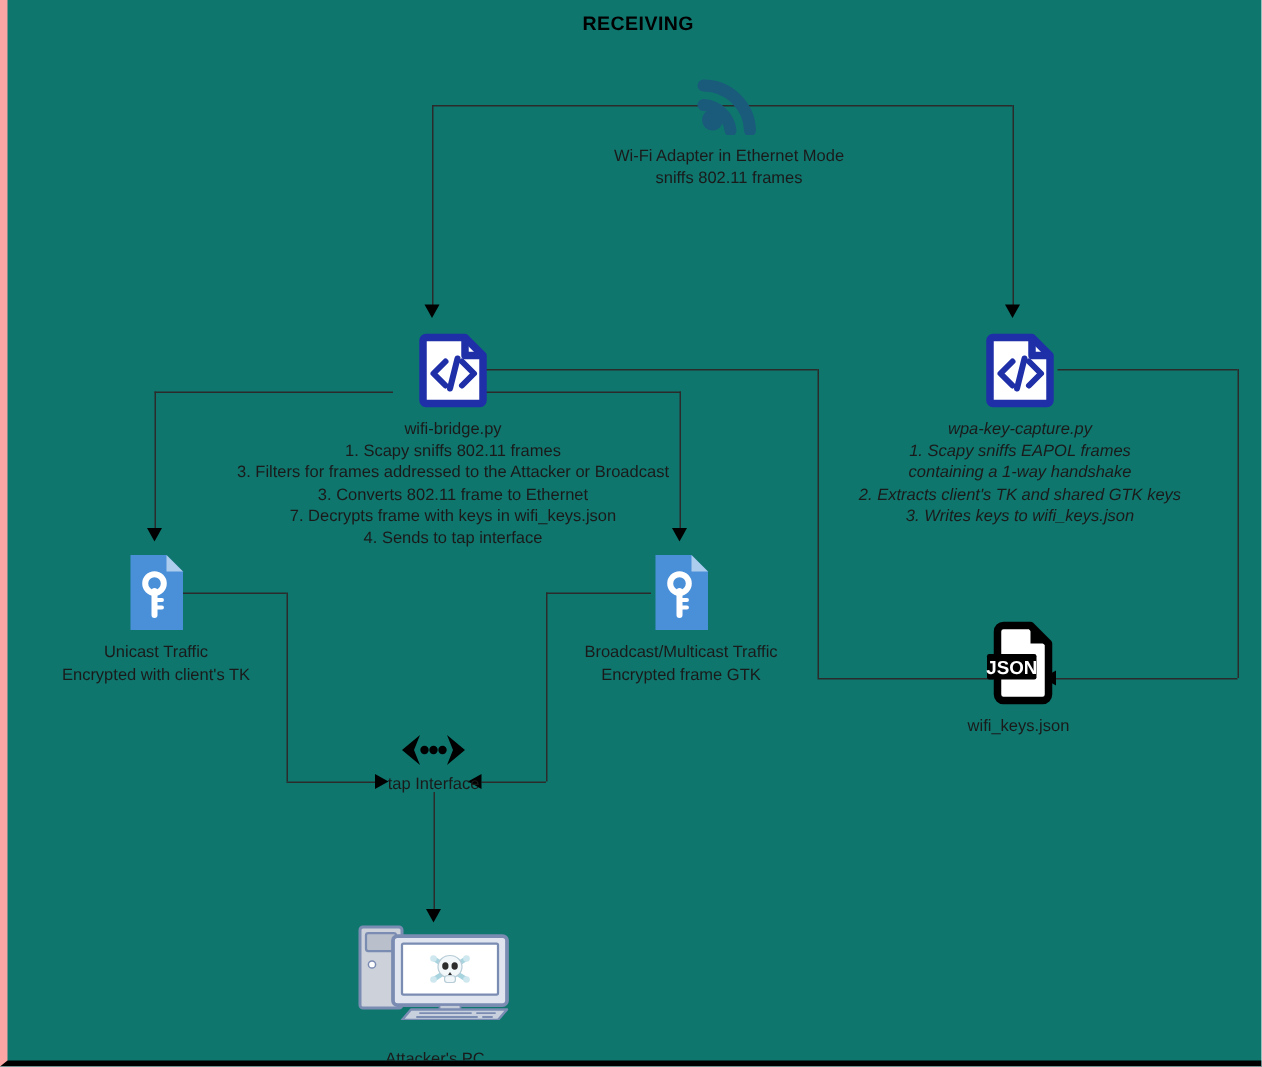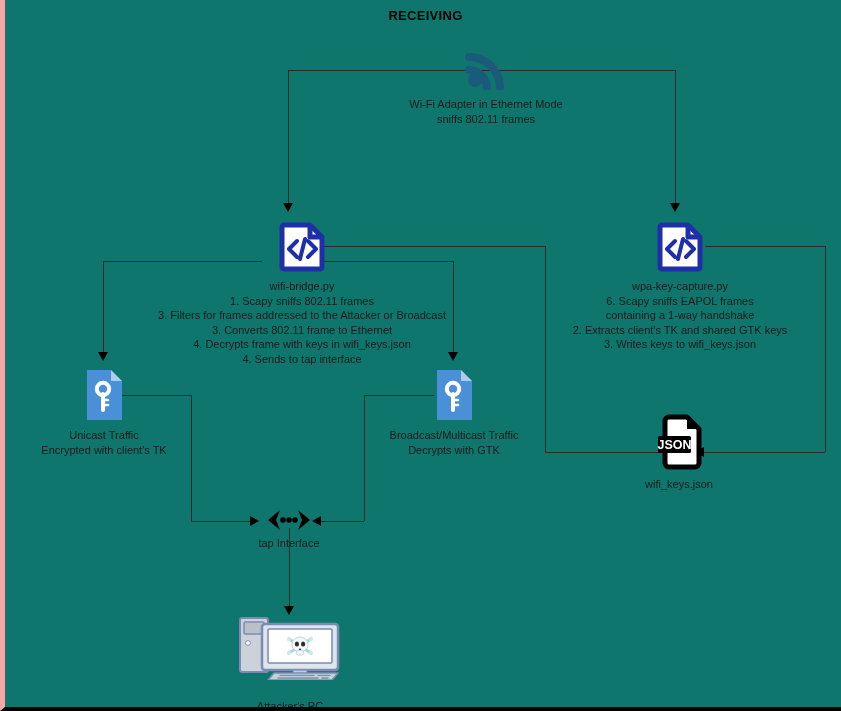--- a/index.html
+++ b/index.html
@@ -156,38 +156,38 @@
         <path d="M22 22 L14 30 L22 38" fill="none" stroke="#1f2fa8" stroke-width="4" stroke-linecap="round" stroke-linejoin="round"></path>
         <path d="M33 22 L41 30 L33 38" fill="none" stroke="#1f2fa8" stroke-width="4" stroke-linecap="round" stroke-linejoin="round"></path>
         <path d="M30 20 L25 40" fill="none" stroke="#1f2fa8" stroke-width="4" stroke-linecap="round"></path>
       </svg>
     </div>
     <div class="node-caption" style="margin-top:6px;">
       <span class="cap-line">wifi-bridge.py</span>
       <span class="cap-line">1. Scapy sniffs 802.11 frames</span>
       <span class="cap-line">3. Filters for frames addressed to the Attacker or Broadcast</span>
       <span class="cap-line">3. Converts 802.11 frame to Ethernet</span>
-      <span class="cap-line">4. Decrypts frame with keys in wifi_keys.json</span>
+      <span class="cap-line">7. Decrypts frame with keys in wifi_keys.json</span>
       <span class="cap-line">4. Sends to tap interface</span>
     </div>
   </div>
 
   <div class="node" style="left:525px; top:219px; width:300px;">
     <div class="icon-wrap">
       <svg class="codedoc" width="54" height="54" viewBox="0 0 54 54" aria-hidden="true">
         <path d="M9 6 h26 l12 12 v30 a2 2 0 0 1 -2 2 h-36 a2 2 0 0 1 -2 -2 v-40 a2 2 0 0 1 2 -2 z" fill="#ffffff" stroke="#1f2fa8" stroke-width="5" stroke-linejoin="round"></path>
         <path d="M35 6 v12 h12" fill="none" stroke="#1f2fa8" stroke-width="5" stroke-linejoin="round"></path>
         <path d="M22 22 L14 30 L22 38" fill="none" stroke="#1f2fa8" stroke-width="4" stroke-linecap="round" stroke-linejoin="round"></path>
         <path d="M33 22 L41 30 L33 38" fill="none" stroke="#1f2fa8" stroke-width="4" stroke-linecap="round" stroke-linejoin="round"></path>
         <path d="M30 20 L25 40" fill="none" stroke="#1f2fa8" stroke-width="4" stroke-linecap="round"></path>
       </svg>
     </div>
-    <div class="node-caption" style="margin-top:6px;">
+    <div class="node-caption" style="margin-top:6px;font-style:italic;">
       <span class="cap-line">wpa-key-capture.py</span>
-      <span class="cap-line">6. Scapy sniffs EAPOL frames</span>
+      <span class="cap-line">1. Scapy sniffs EAPOL frames</span>
       <span class="cap-line">containing a 1-way handshake</span>
       <span class="cap-line">2. Extracts client's TK and shared GTK keys</span>
       <span class="cap-line">3. Writes keys to wifi_keys.json</span>
     </div>
   </div>
 
   <div class="node" style="left:9px; top:369px; width:180px;">
     <div class="icon-wrap">
       <svg class="keydoc" width="38" height="52" viewBox="0 0 38 52" aria-hidden="true">
         <path d="M2 1 h24 l11 11 v39 h-35 z" fill="#4a90d9"></path>
@@ -208,39 +208,39 @@
       <svg class="keydoc" width="38" height="52" viewBox="0 0 38 52" aria-hidden="true">
         <path d="M2 1 h24 l11 11 v39 h-35 z" fill="#4a90d9"></path>
         <path d="M26 1 v11 h11" fill="#ffffff" opacity="0.55"></path>
         <circle cx="18" cy="20" r="6.2" fill="none" stroke="#ffffff" stroke-width="4"></circle>
         <path d="M18 25 v16" stroke="#ffffff" stroke-width="4" stroke-linecap="round"></path>
         <path d="M18 31 h5 M18 36 h5" stroke="#ffffff" stroke-width="2.6" stroke-linecap="round"></path>
       </svg>
     </div>
     <div class="node-caption" style="margin-top:7px;">
       <span class="cap-line">Broadcast/Multicast Traffic</span>
-      <span class="cap-line">Decrypts with GTK</span>
+      <span class="cap-line">Encrypted frame GTK</span>
     </div>
   </div>
 
   <div class="node" style="left:584px; top:414px; width:180px;">
     <div class="icon-wrap">
       <svg class="jsonicon" width="46" height="56" viewBox="0 0 46 56" aria-hidden="true">
         <path d="M13 3 h18 l12 12 v34 a4 4 0 0 1 -4 4 h-26 a4 4 0 0 1 -4 -4 v-42 a4 4 0 0 1 4 -4 z" fill="#ffffff" stroke="#000000" stroke-width="5" stroke-linejoin="round"></path>
         <path d="M31 3 v12 h12 z" fill="#000000"></path>
         <rect x="2" y="22" width="33" height="17" rx="1.5" fill="#000000"></rect>
         <text x="18.5" y="35" font-family="Liberation Sans, sans-serif" font-size="12.5" font-weight="bold" fill="#ffffff" text-anchor="middle">JSON</text>
       </svg>
     </div>
     <div class="node-caption" style="margin-top:7px;">
       <span class="cap-line">wifi_keys.json</span>
     </div>
   </div>
 
-  <div class="node" style="left:232px; top:508px; width:104px;">
+  <div class="node" style="left:232px; top:488px; width:104px;">
     <div class="icon-wrap">
       <svg class="tapicon" width="62" height="24" viewBox="0 0 62 24" aria-hidden="true">
         <path d="M22 2 L10 12 L22 22 L18 12 z" fill="#000000"></path>
         <path d="M40 2 L52 12 L40 22 L44 12 z" fill="#000000"></path>
         <circle cx="25" cy="12" r="2.8" fill="#000000"></circle>
         <circle cx="31" cy="12" r="2.8" fill="#000000"></circle>
         <circle cx="37" cy="12" r="2.8" fill="#000000"></circle>
       </svg>
     </div>
     <div class="node-caption" style="margin-top:4px;">

